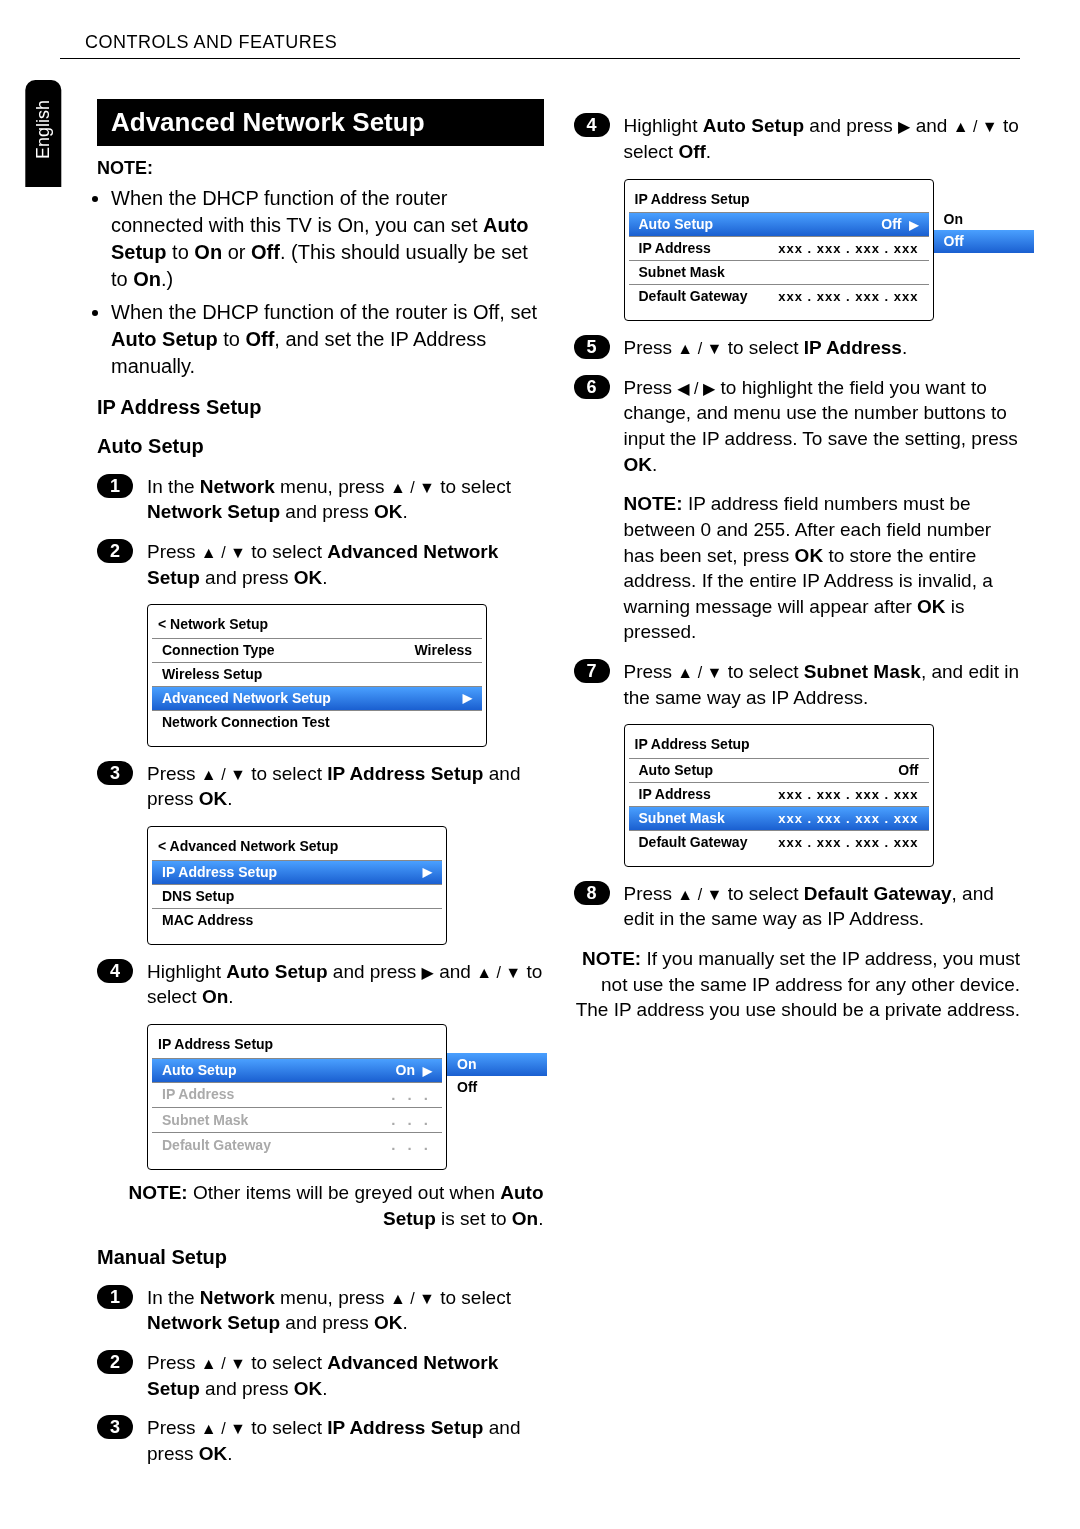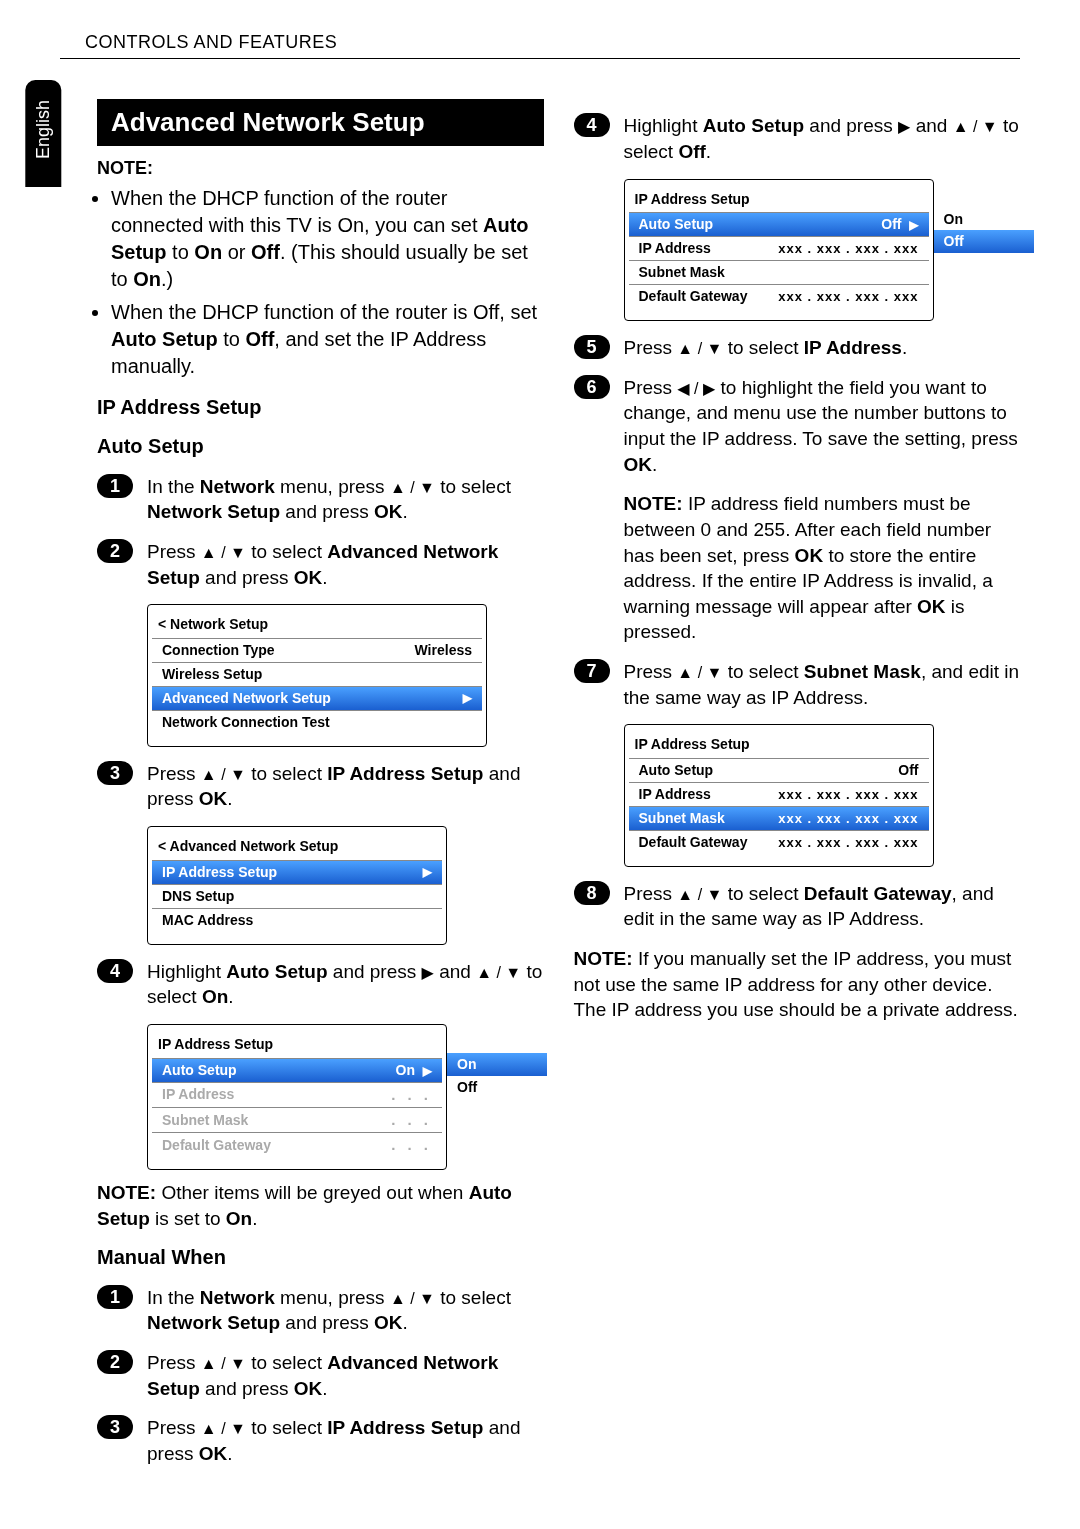--- a/index.html
+++ b/index.html
@@ -57,21 +57,21 @@
     font-weight: bold;
     border-radius: 12px;
     text-align: center;
     font-size: 18px;
     line-height: 24px;
   }
   .step-body { flex: 1; font-size: 19px; }
   .b { font-weight: bold; }
   .sym { font-size: 16px; display: inline-block; vertical-align: middle; }
   .note-block { margin: 10px 0 10px 50px; font-size: 19px; }
-  .note-block-nomargin { margin: 10px 0; font-size: 19px; }
+  .note-block-nomargin { margin: 10px 0; font-size: 19px; text-align: right; }
 
   .menu-box {
     margin: 10px 0 10px 50px;
     border: 1.5px solid #000;
     border-radius: 4px;
     padding: 8px 4px 12px 4px;
     background: #fff;
     position: relative;
   }
   .menu-title { font-weight: bold; font-size: 14px; padding: 2px 6px 4px 6px; }
@@ -200,21 +200,21 @@
     <div style="position:absolute; left:300px; top:29px; width:100px;">
       <div class="opt sel">On</div>
       <div class="opt">Off</div>
     </div>
   </div>
 
   <div class="note-block-nomargin">
     <span class="b">NOTE:</span><span> Other items will be greyed out when </span><span class="b">Auto Setup</span><span> is set to </span><span class="b">On</span><span>.</span>
   </div>
 
-  <h3>Manual When</h3>
+  <h3>Manual Setup</h3>
 
   <div class="step">
     <div class="step-num">1</div>
     <div class="step-body">
       <span>In the </span><span class="b">Network</span><span> menu, press </span><span class="sym">▲ / ▼</span><span> to select </span><span class="b">Network Setup</span><span> and press </span><span class="b">OK</span><span>.</span>
     </div>
   </div>
   <div class="step">
     <div class="step-num">2</div>
     <div class="step-body">

